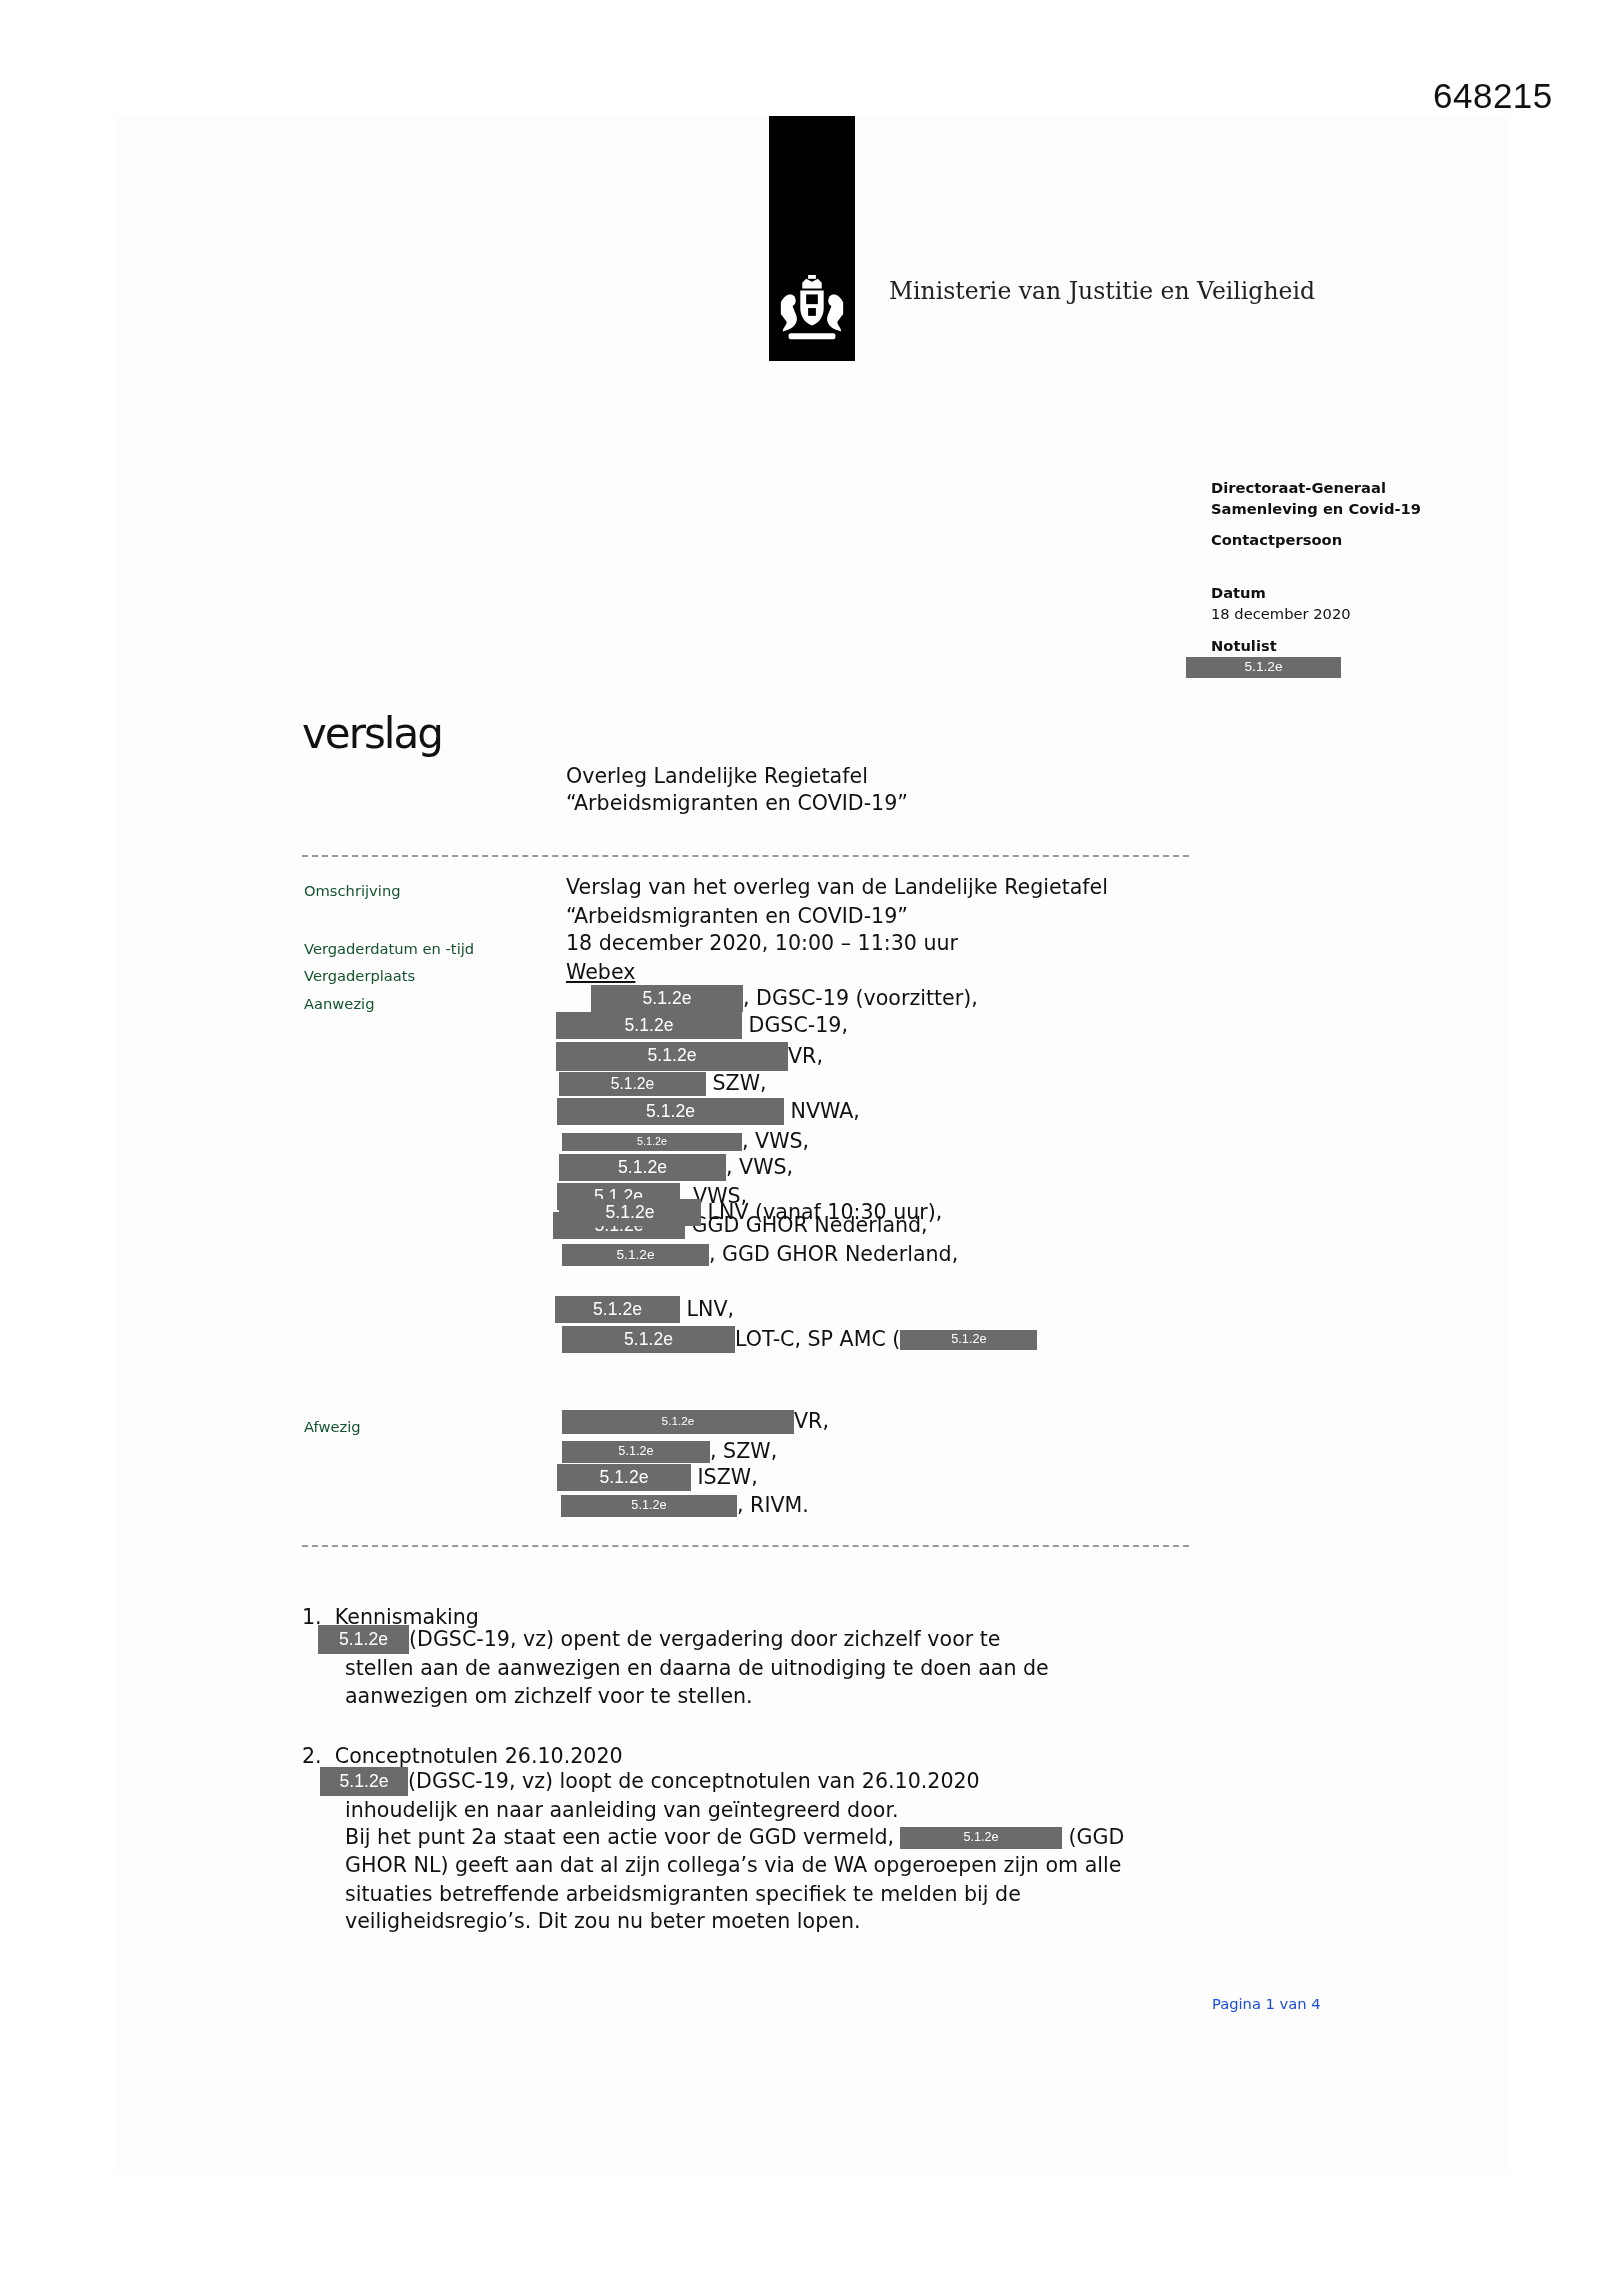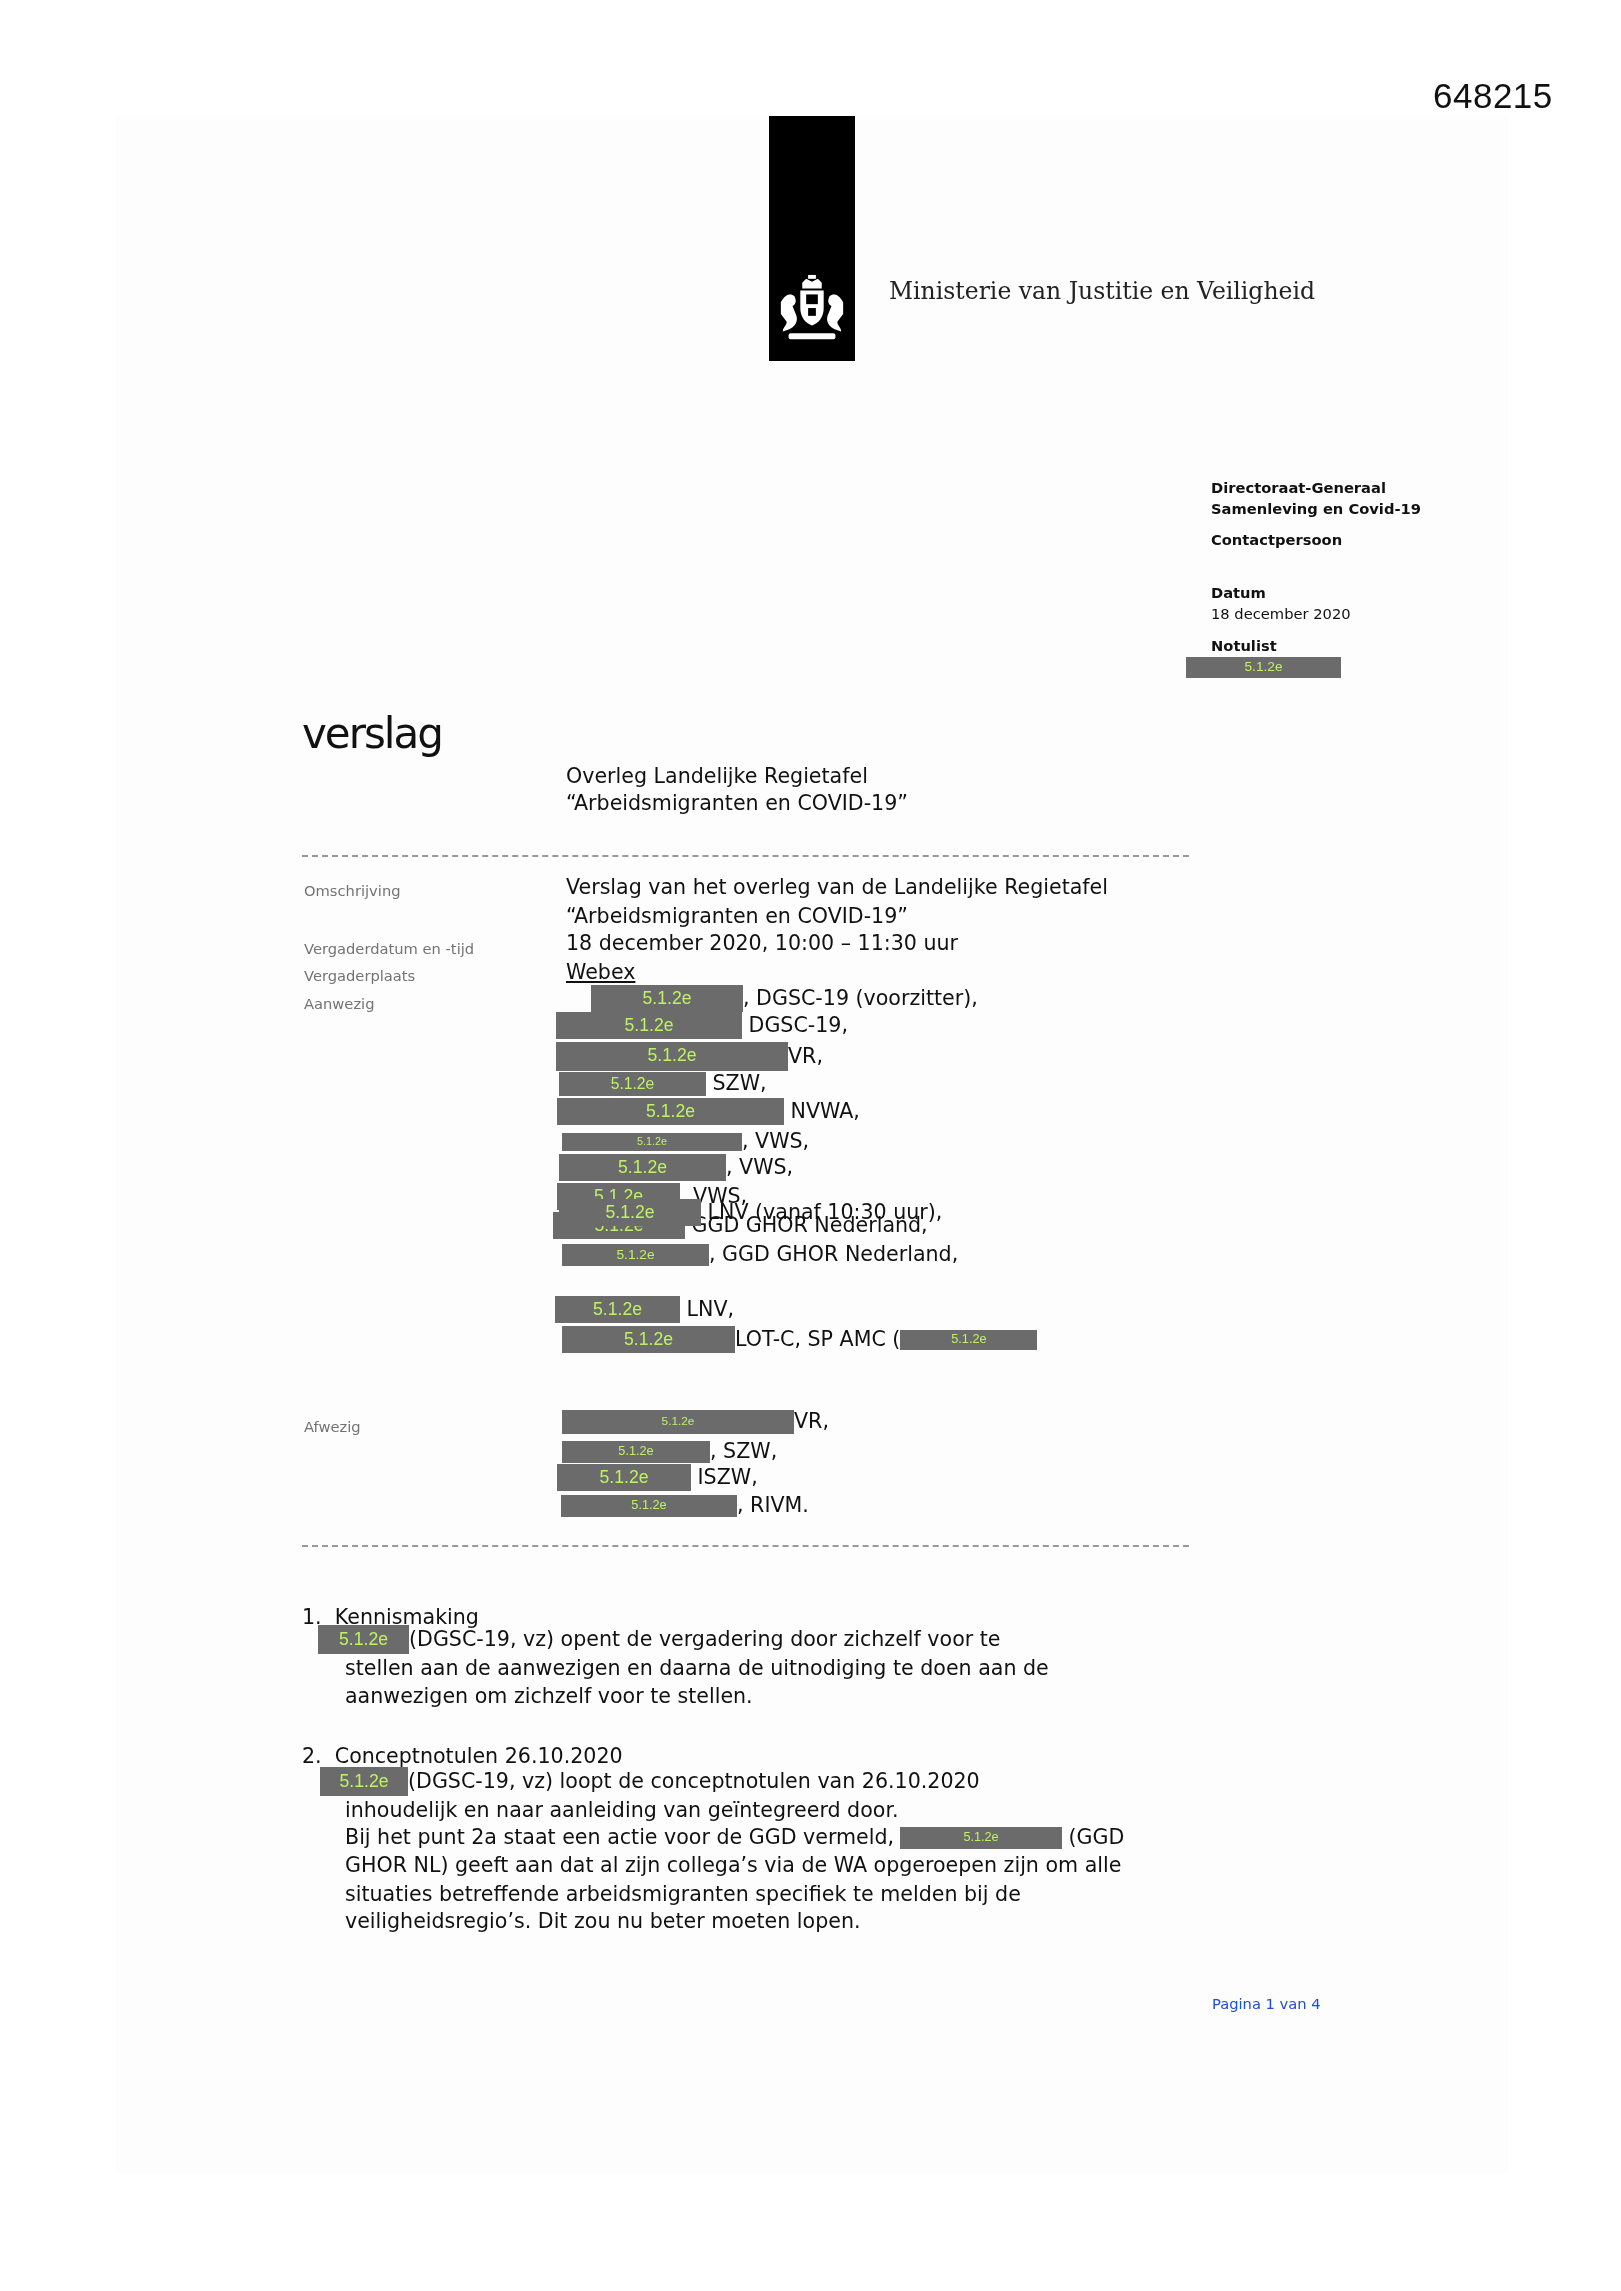--- a/index.html
+++ b/index.html
@@ -4,25 +4,25 @@
 <style>
   html, body { margin:0; padding:0; background:#ffffff; }
   body { width:1621px; height:2292px; position:relative; overflow:hidden; font-family:"DejaVu Sans", sans-serif; color:#111; }
   .page-area { position:absolute; left:116px; top:116px; width:1392px; height:2058px; background:#fdfdfd; }
   .doc-number { position:absolute; left:1433px; top:76px; font-family:"Liberation Sans", sans-serif; font-size:35px; color:#111; letter-spacing:0.5px; }
   .logo-bar { position:absolute; left:769px; top:116px; width:86px; height:245px; background:#000; }
   .crest { position:absolute; left:5.9px; top:157px; width:74px; height:74px; }
   .ministry-name { position:absolute; left:889px; top:277px; font-family:"DejaVu Serif", serif; font-size:23.5px; color:#222; }
   .side { position:absolute; left:1211px; font-size:14.7px; color:#111; }
   .side.b { font-weight:bold; }
-  .redact { display:inline-block; background:#6b6b6b; color:#bef264; font-family:"Liberation Sans", sans-serif; text-align:center; vertical-align:middle; }
+  .redact { display:inline-block; background:#6b6b6b; color:#ffffff; font-family:"Liberation Sans", sans-serif; text-align:center; vertical-align:middle; }
   .title { position:absolute; left:302px; top:709px; font-size:42px; color:#111; font-family:"DejaVu Sans", sans-serif; letter-spacing:-2px; }
   .subtitle { position:absolute; left:566px; font-size:20.6px; color:#111; }
   .dash { position:absolute; left:302px; width:887px; height:0; border-top:2px dashed #999; }
-  .label { position:absolute; left:304px; font-size:14.7px; color:#737373;text-align:center; }
+  .label { position:absolute; left:304px; font-size:14.7px; color:#14532d;text-align:center; }
   .val { position:absolute; left:566px; font-size:20.6px; color:#111; white-space:nowrap; }
   .att { position:absolute; font-size:20.6px; color:#111; white-space:nowrap; }
   .att .redact { height:27.4px; line-height:27.4px; font-size:17.6px; }
   .sec { position:absolute; left:302px; font-size:20.6px; color:#111; white-space:nowrap; }
   .body { position:absolute; left:345px; font-size:20.6px; color:#111; white-space:nowrap; }
   .body .redact { height:29px; line-height:29px; font-size:17.6px; }
   .footer { position:absolute; left:1212px; top:1995px; font-size:14.7px; color:#1d4ed8; }
 </style>
 </head>
 <body>

